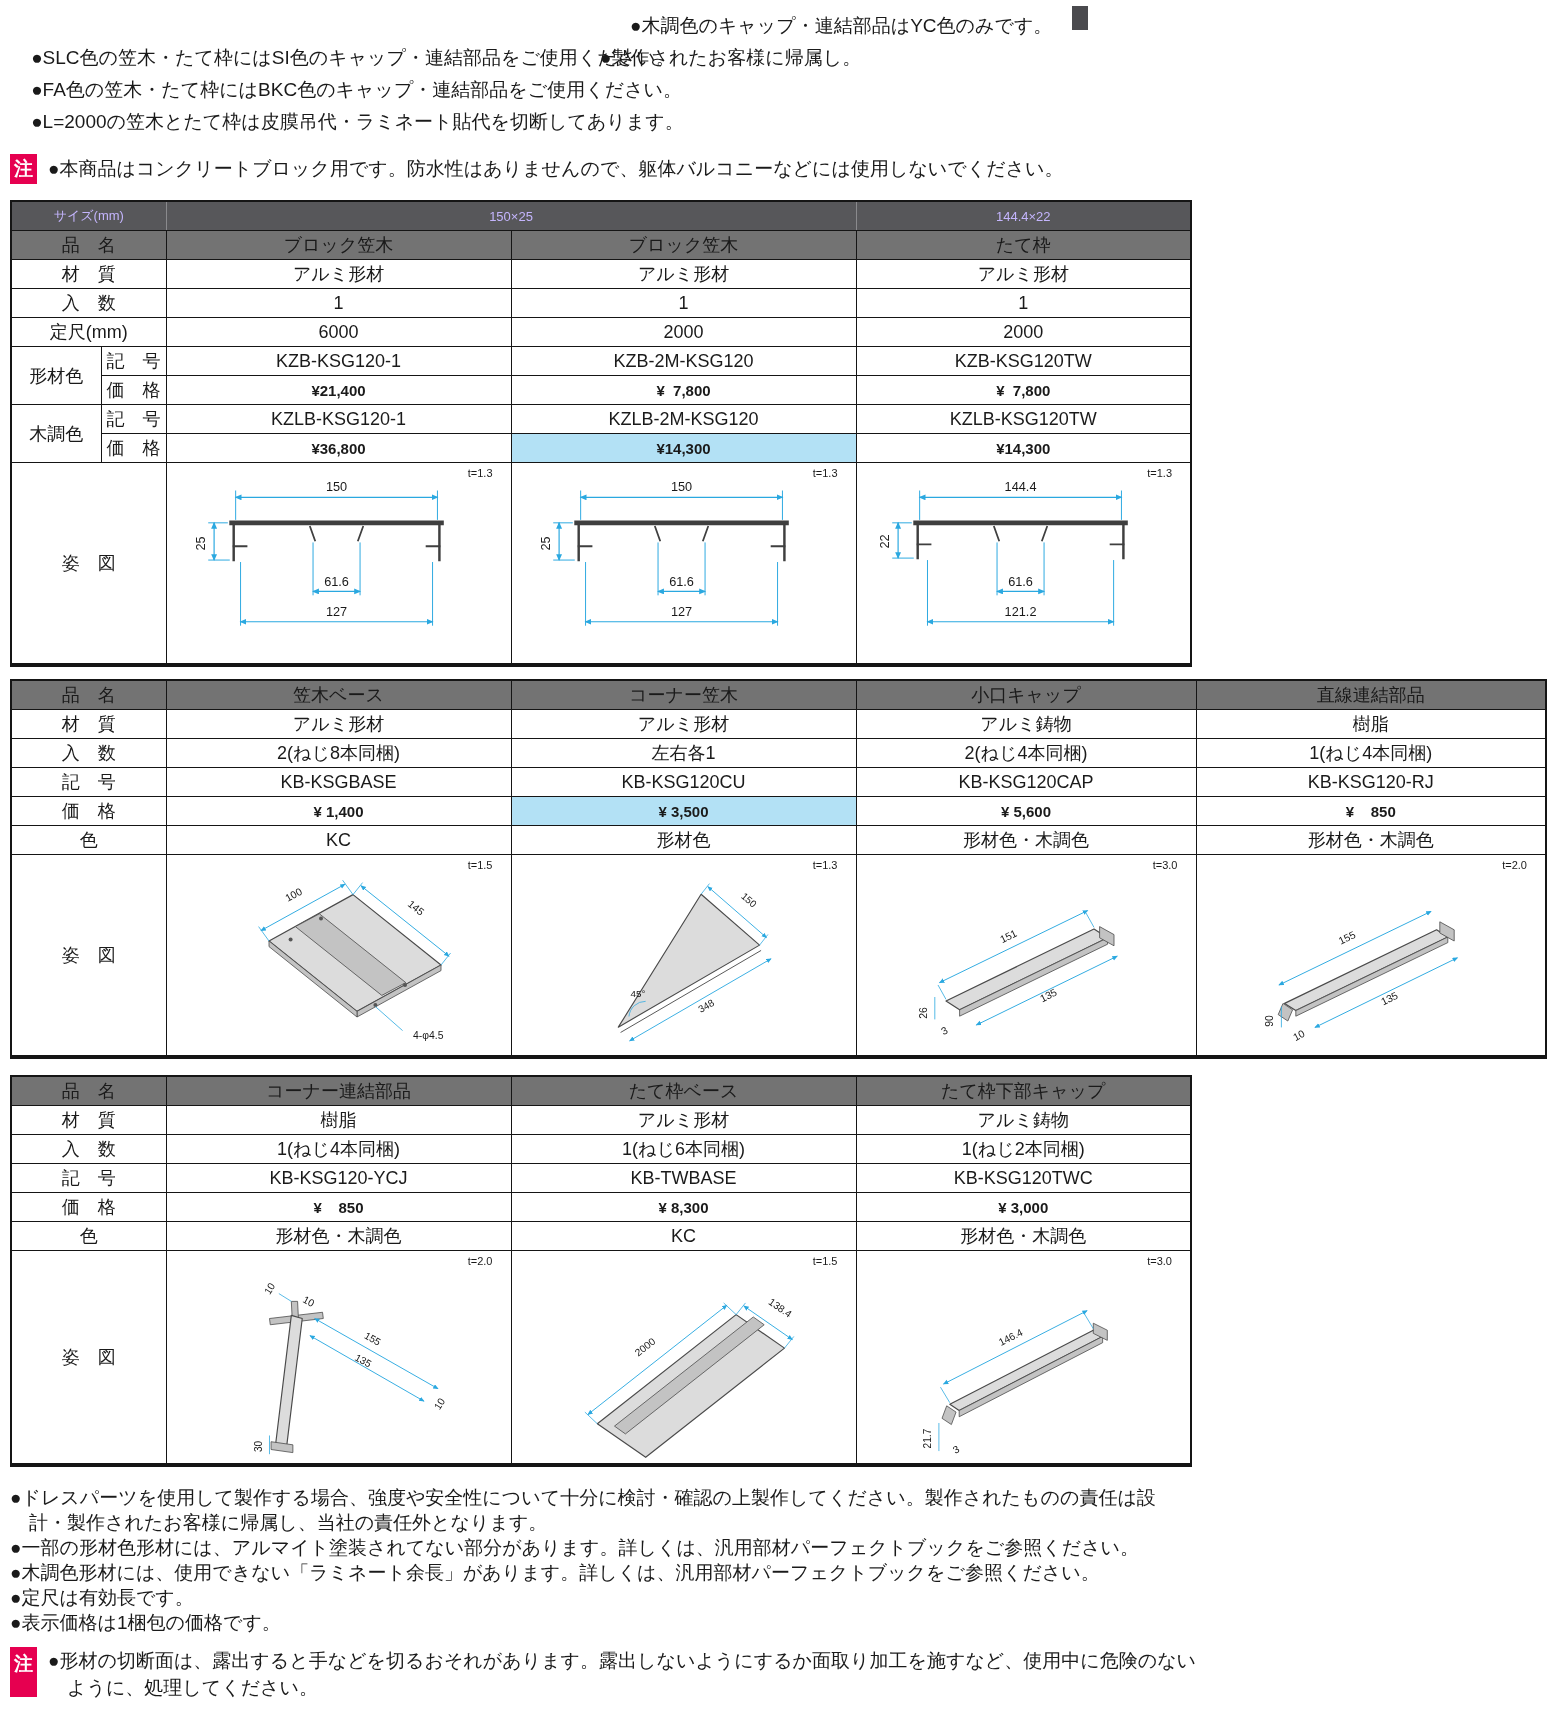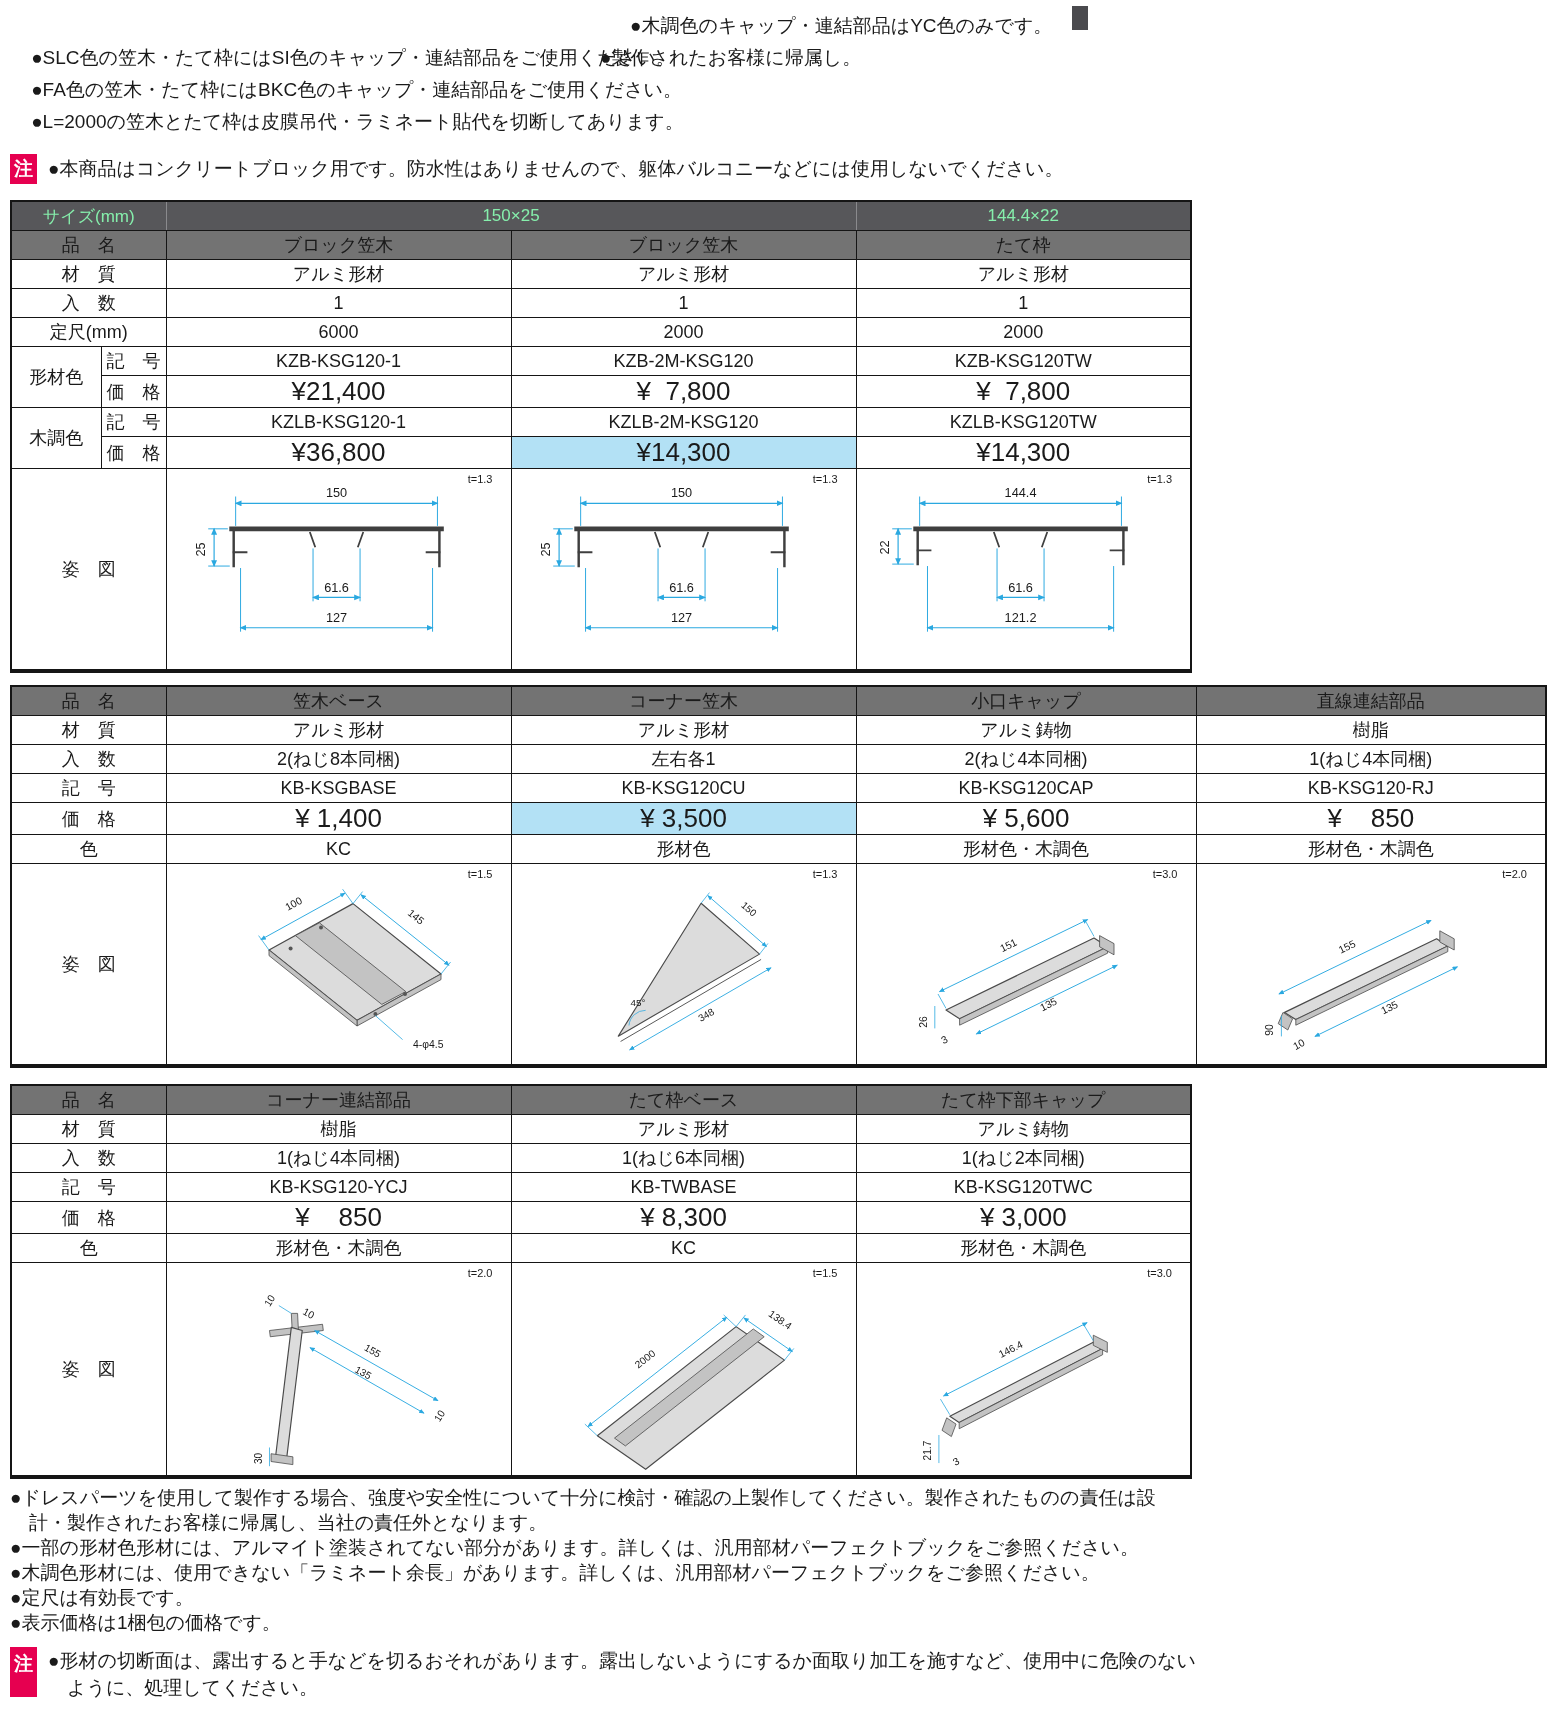--- a/index.html
+++ b/index.html
@@ -12,34 +12,34 @@
   .caution1{margin-top:48px}
   .caution2{margin-top:12px}
   .badge{background:#e60050;color:#fff;font-weight:bold;font-size:19px;width:27px;flex:0 0 27px;display:flex;justify-content:center}
   .badge.b1{height:30px;align-items:center}
   .badge.b2{height:50px;align-items:flex-start;padding-top:4px;box-sizing:border-box}
   .ctext{font-size:19px;line-height:30px;margin-left:11px}
   .caution2 .ctext{line-height:27px;width:1130px;padding-left:19px;text-indent:-19px}
   table.t{border-collapse:collapse;table-layout:fixed;border:2px solid #151515;border-bottom:4px solid #151515}
   .t td{border:1px solid #151515;text-align:center;vertical-align:middle;font-size:18px;padding:0;height:28px;overflow:hidden}
   .mt1{margin-top:16px}.mt2{margin-top:12px}.mt3{margin-top:16px}
-  tr.hdr td{background:#57575a;color:#86efac;font-size:17px;border-left:1px solid #8a8a8d;border-right:1px solid #8a8a8d}
+  tr.hdr td{background:#57575a;color:#c4b5fd;font-size:13px;border-left:1px solid #8a8a8d;border-right:1px solid #8a8a8d}
   tr.gray td{background:#737373}
-  td.price{font-weight:normal;font-size:26px;white-space:pre}
+  td.price{font-weight:bold;font-size:15px;white-space:pre}
   td.hl{background:#b3e1f5}
   td.figc{position:relative;height:200px}
   td.figc3{position:relative;height:212px}
   .tlab{position:absolute;top:4px;right:18px;font-size:11px}
   .dim{stroke:#2aa8e0;stroke-width:1.2;fill:none;marker-start:url(#ar);marker-end:url(#ar)}
   .ext{stroke:#2aa8e0;stroke-width:1;fill:none}
   .dt{font-size:13px;fill:#1a1a1a;text-anchor:middle}
   .shp{fill:#dcdcdc;stroke:#4a4a4a;stroke-width:1.5;stroke-linejoin:round}
   .shp2{fill:#c3c3c3;stroke:#4a4a4a;stroke-width:1;stroke-linejoin:round}
   .out{fill:none;stroke:#3f3f3f;stroke-width:2.5;stroke-linecap:square}
-  .bnotes{margin-top:6px;font-size:19px;line-height:25px;width:1175px}
+  .bnotes{margin-top:18px;font-size:19px;line-height:25px;width:1175px}
   .bnote{padding-left:19px;text-indent:-19px}
   .fragment{position:absolute;left:1072px;top:6px;width:16px;height:24px;background:#4a4a4e}
   svg{vertical-align:middle}
 </style>
 </head>
 <body>
 
 <svg width="0" height="0" style="position:absolute" aria-hidden="true">
   <defs>
     <marker id="ar" markerWidth="8" markerHeight="8" refX="6" refY="3" orient="auto-start-reverse" markerUnits="userSpaceOnUse">

